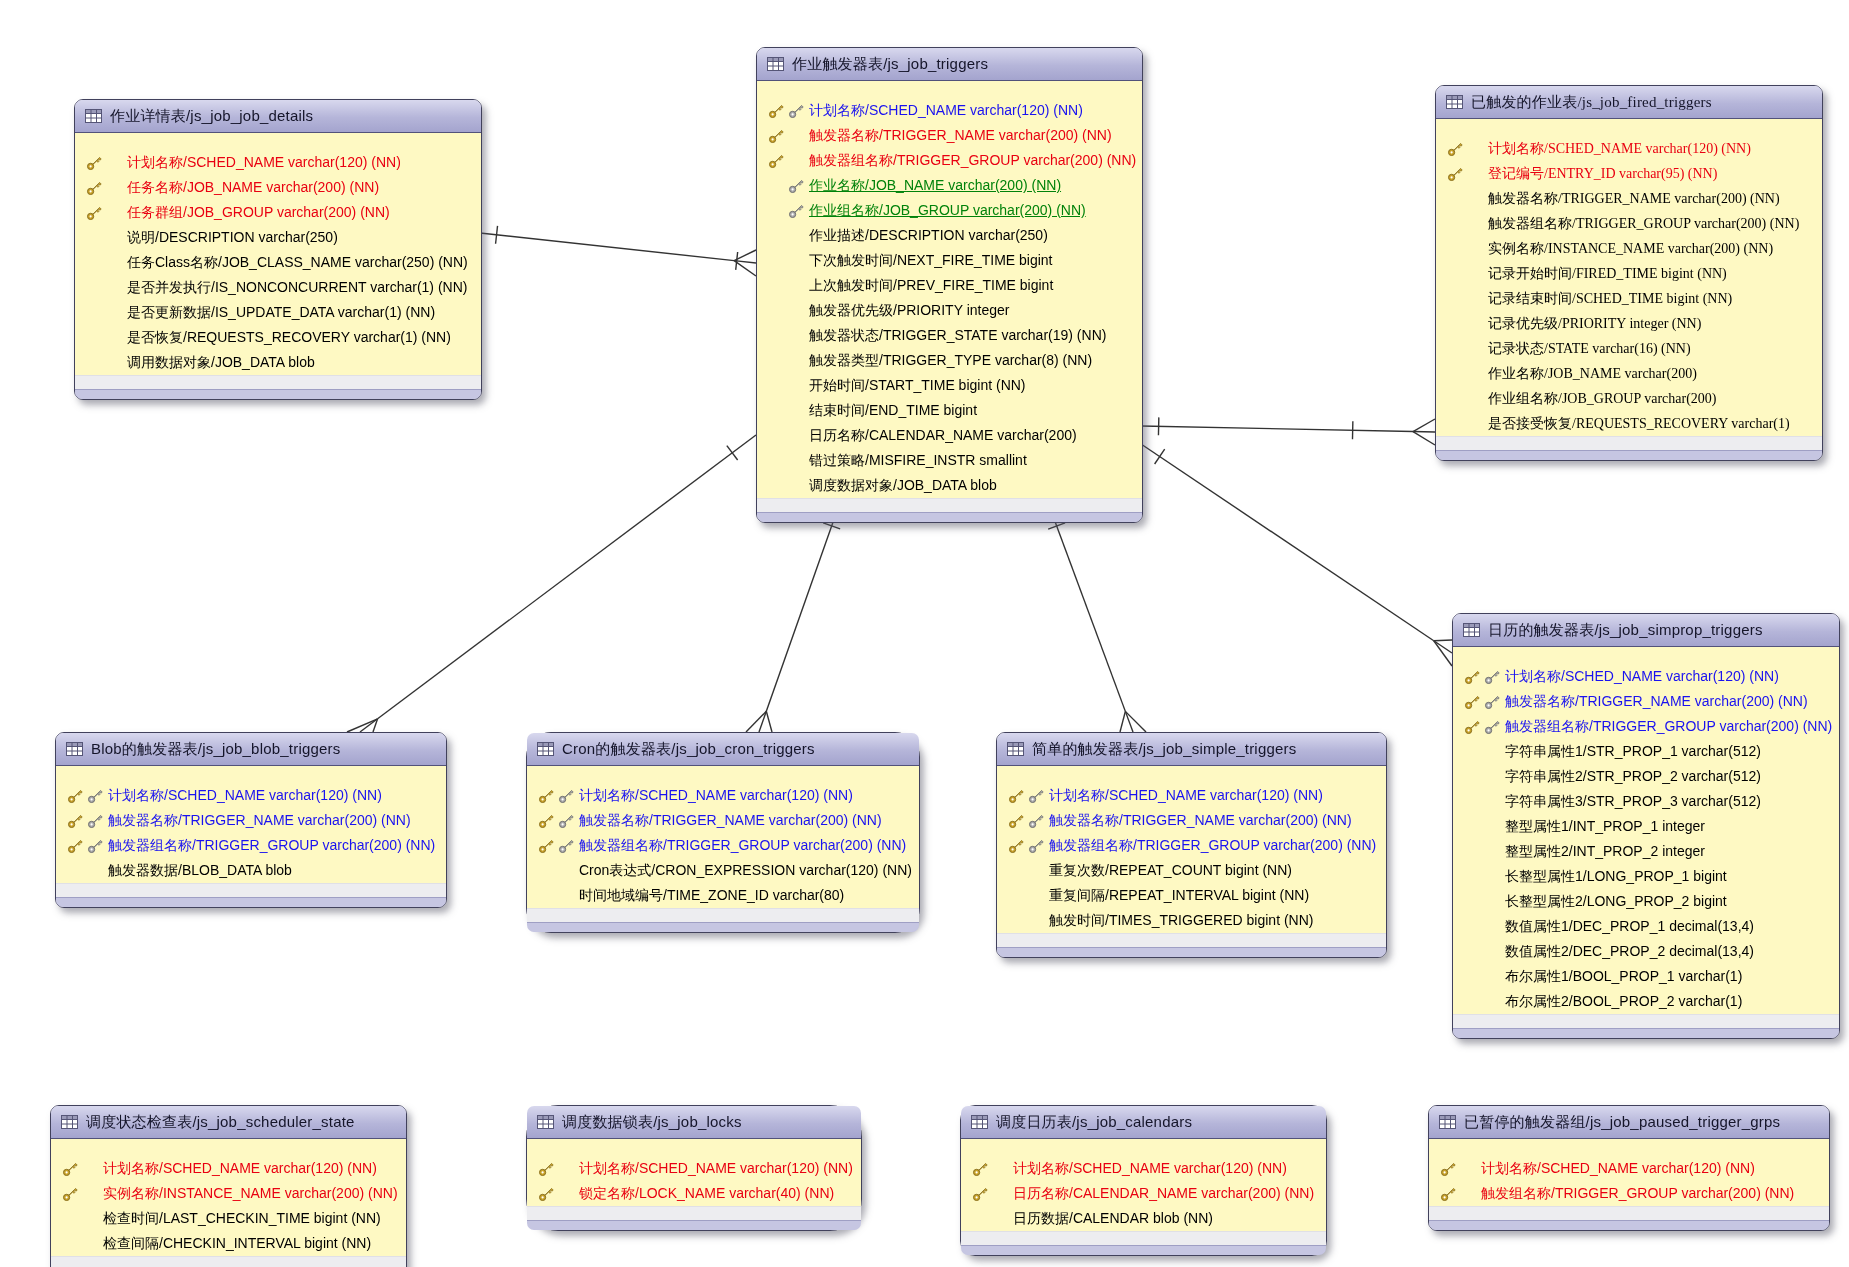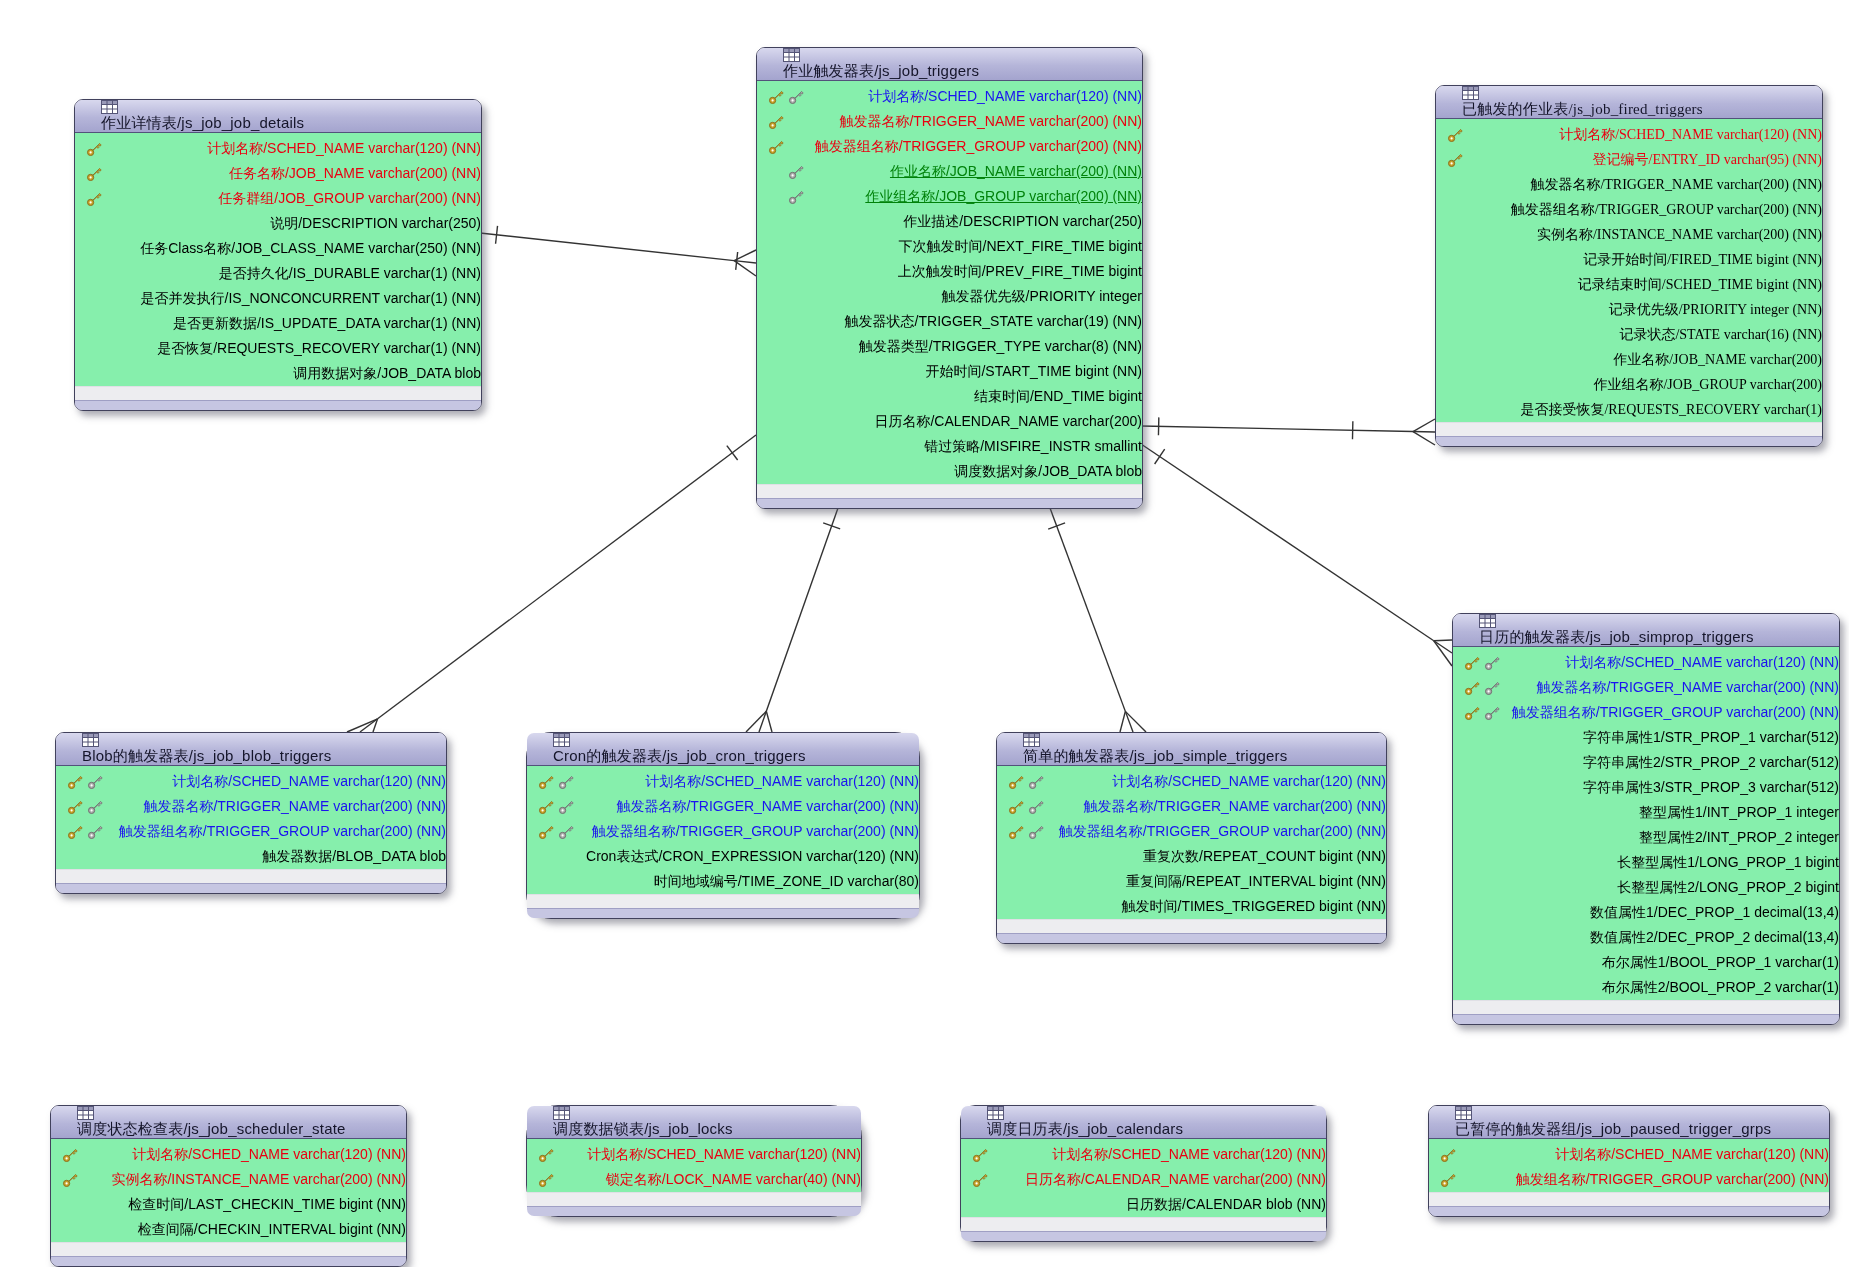--- a/index.html
+++ b/index.html
@@ -14,31 +14,30 @@
   .db-table{
     position:absolute;
     z-index:2;
     background:#ffffff;
     border:1.5px solid #41415c;
     border-radius:9px;
     box-shadow:4px 5px 7px rgba(90,90,105,.5);
   }
   .tbl-header{
     height:32px;
-    display:flex;
-    padding-left:26px;
+    display:flex;align-items:center;
+    padding-left:10px;
     background:linear-gradient(180deg,#d8d8ee 0%,#b5b5d9 55%,#a4a4ce 100%);
     border-bottom:1px solid #52527a;
     border-radius:7px 7px 0 0;
     white-space:nowrap;
-    flex-direction:column;
   }
   .tbl-icon{width:17px;height:14px;margin-right:8px;flex:0 0 auto;display:inline-block;}
   .tbl-title{font-size:15px;color:#15152a;letter-spacing:.2px;}
-  .tbl-body{background:#86efac;padding-top:3px;text-align:right;}
+  .tbl-body{background:#fef9c3;padding-top:17px;}
   .tbl-row{
     position:relative;
     height:25px;line-height:25px;
     padding-left:52px;
     white-space:nowrap;
     font-size:14px;
   }
   .key{position:absolute;top:4px;width:17px;height:17px;}
   .key.slot1{left:11px;}
   .key.slot2{left:31px;}
@@ -115,21 +114,20 @@
             </svg></span><span class="c-pk">任务名称/JOB_NAME varchar(200) (NN)</span></div>
         <div class="tbl-row"><span class="key slot1"><svg width="17" height="17" viewBox="0 0 17 17" xmlns="http://www.w3.org/2000/svg">
               <g stroke="#8a7020" fill="#c9a227">
                 <circle cx="4.6" cy="12.4" r="3.1" stroke-width="1"></circle>
                 <circle cx="4.6" cy="12.4" r="1.1" fill="#ffffff" stroke="none"></circle>
                 <path d="M6.8 10.2 L13.6 3.4 L15.2 5.0 L13.9 6.3 L12.6 5.0 L11.6 6.0 L12.9 7.3 L11.9 8.3 L10.6 7.0 L8.4 9.2 Z" stroke-width="0.8"></path>
               </g>
             </svg></span><span class="c-pk">任务群组/JOB_GROUP varchar(200) (NN)</span></div>
         <div class="tbl-row"><span class="c-plain">说明/DESCRIPTION varchar(250)</span></div>
         <div class="tbl-row"><span class="c-plain">任务Class名称/JOB_CLASS_NAME varchar(250) (NN)</span></div>
-        <div class="tbl-row"><span class="c-plain">是否持久化/IS_DURABLE varchar(1) (NN)</span></div>
         <div class="tbl-row"><span class="c-plain">是否并发执行/IS_NONCONCURRENT varchar(1) (NN)</span></div>
         <div class="tbl-row"><span class="c-plain">是否更新数据/IS_UPDATE_DATA varchar(1) (NN)</span></div>
         <div class="tbl-row"><span class="c-plain">是否恢复/REQUESTS_RECOVERY varchar(1) (NN)</span></div>
         <div class="tbl-row"><span class="c-plain">调用数据对象/JOB_DATA blob</span></div>
       </div>
       <div class="tbl-footer"></div>
       <div class="tbl-bottom"></div>
     </div>
     <div class="db-table" style="left: 756px; top: 47px; width: 385px;">
       <div class="tbl-header">

